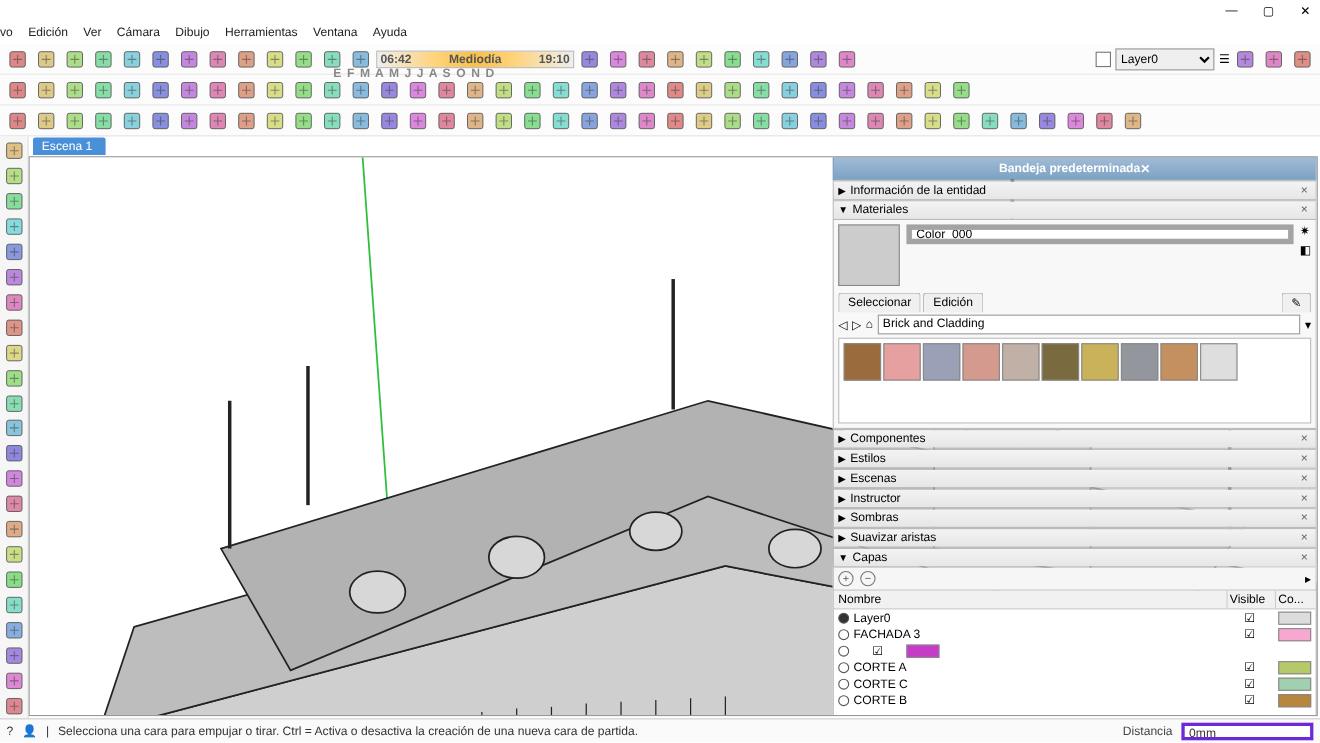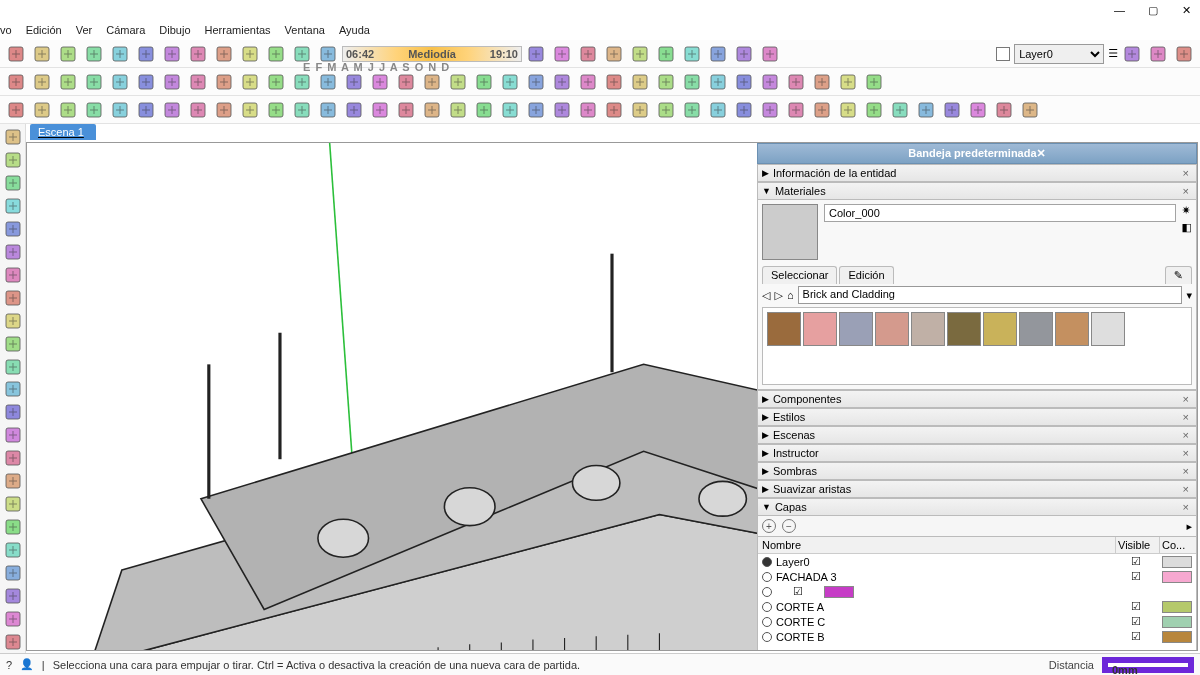--- a/index.html
+++ b/index.html
@@ -18,35 +18,35 @@
   .layer-sel { margin-left:auto; display:flex; align-items:center; gap:4px;}
   .layer-sel select { width:90px; height:20px; border:1px solid #999; font-size:11px;}
   .timeline { width:180px; height:16px; background:linear-gradient(90deg,#eee,#ffd37a 30%,#f7c04a 50%,#ffd37a 70%,#eee); border:1px solid #bbb; position:relative; font-size:8px; display:flex; align-items:center; justify-content:space-between; padding:0 3px; color:#555;font-weight:bold;}
   .timeline .months { position:absolute; left:-40px; top:14px; letter-spacing:1px; color:#888;}
 
   
   .main { flex:1; display:flex; min-height:0; }
   .left-toolbox { width:26px; background:#f6f6f6; border-right:1px solid #ddd; display:flex; flex-direction:column; align-items:center; padding-top:2px; gap:1px;}
   .left-toolbox .tbtn { width:22px; height:22px;}
   .workspace { flex:1; display:flex; flex-direction:column; min-width:0;}
-  .scene-tabs { height:18px; display:flex; align-items:flex-start; padding-left:4px;text-decoration:underline;}
+  .scene-tabs { height:18px; display:flex; align-items:center; padding-left:4px;}
   .scene-tab { background:#4a90d9; color:#fff; padding:2px 12px 2px 8px; border-radius:2px 2px 0 0; font-size:11px;}
   .viewport { flex:1; background:#fff; border:1px solid #999; margin:0 2px 2px 0; position:relative; overflow:hidden;}
   .viewport svg { width:100%; height:100%; }
 
   
   .tray { position:absolute; top:0; right:0; width:440px; display:flex; flex-direction:column; font-size:11px;}
   .tray-title { background:linear-gradient(#9fbad6,#7da2c4); color:#fff; padding:3px 6px; font-weight:bold; display:flex; justify-content:center; border:1px solid #6b90b2;}
   .tray-section-hdr { background:linear-gradient(#f3f3f3,#e6e6e6); border:1px solid #bbb; padding:2px 4px; display:flex; align-items:center; gap:4px; cursor:default;}
   .tray-section-hdr .arrow { font-size:9px; }
   .tray-section-hdr .x { margin-left:auto; color:#666; padding:0 3px;}
   .tray-body { background:#f8f8f8; border:1px solid #bbb; border-top:none; padding:4px;}
   .mat-preview { display:flex; gap:6px; align-items:flex-start;}
   .mat-swatch-big { width:56px; height:56px; background:#ccc; border:1px solid #888;}
-  .mat-name { flex:1; border:1px solid #a3a3a3; background:#fff; padding:2px 4px; height:18px;}
+  .mat-name { flex:1; border:5px solid #a3a3a3; background:#fff; padding:2px 4px; height:18px;}
   .mat-tabs { display:flex; gap:2px; margin:6px 0 2px; font-size:11px;}
   .mat-tabs span { border:1px solid #bbb; border-bottom:none; background:#f0f0f0; padding:2px 8px; border-radius:3px 3px 0 0;}
   .mat-nav { display:flex; align-items:center; gap:4px; margin-bottom:3px;}
   .mat-lib { flex:1; border:1px solid #999; background:#fff; height:18px; padding:1px 4px;}
   .mat-grid { display:flex; flex-wrap:wrap; gap:2px; background:#fff; border:1px solid #bbb; padding:4px; min-height:78px;}
   .mat-grid .sw { width:34px; height:34px; border:1px solid #888;}
   .layers-body { background:#fff; border:1px solid #bbb; border-top:none; height:130px; overflow:auto;}
   .layers-head { display:flex; background:#f1f1f1; border-bottom:1px solid #ccc; font-size:11px;}
   .layers-head .c1{flex:1; padding:2px 4px; border-right:1px solid #ccc;}
   .layers-head .c2{width:44px; padding:2px; border-right:1px solid #ccc;}
@@ -57,21 +57,21 @@
   .layer-row .nm{ flex:1;}
   .layer-row .cb{ width:44px; text-align:center;}
   .layer-row .co{ width:30px; height:12px; border:1px solid #888;}
   .layer-tools { display:flex; gap:6px; padding:3px 4px; background:#f6f6f6; border:1px solid #bbb; border-top:none; align-items:center;}
   .circle-btn { width:14px;height:14px;border:1px solid #777;border-radius:50%; display:flex;align-items:center;justify-content:center; font-size:10px; color:#555;}
 
   
   .statusbar { height:22px; border-top:1px solid #ccc; display:flex; align-items:center; padding:0 6px; gap:8px; background:#fafafa; font-size:11px; color:#333;}
   .statusbar .hint{ flex:1; white-space:nowrap; overflow:hidden; text-overflow:ellipsis;}
   .statusbar .measure-lbl{ color:#444;}
-  .statusbar .measure{ width:92px; height:16px; border:6px solid #6d28d9; background:#fff; padding:1px 4px;font-weight:bold;}
+  .statusbar .measure{ width:120px; height:16px; border:3px solid #6d28d9; background:#fff; padding:1px 4px;}
 </style>
 </head>
 <body>
 
 <div class="titlebar">
   <span class="winbtn">—</span>
   <span class="winbtn">▢</span>
   <span class="winbtn">✕</span>
 </div>
 

